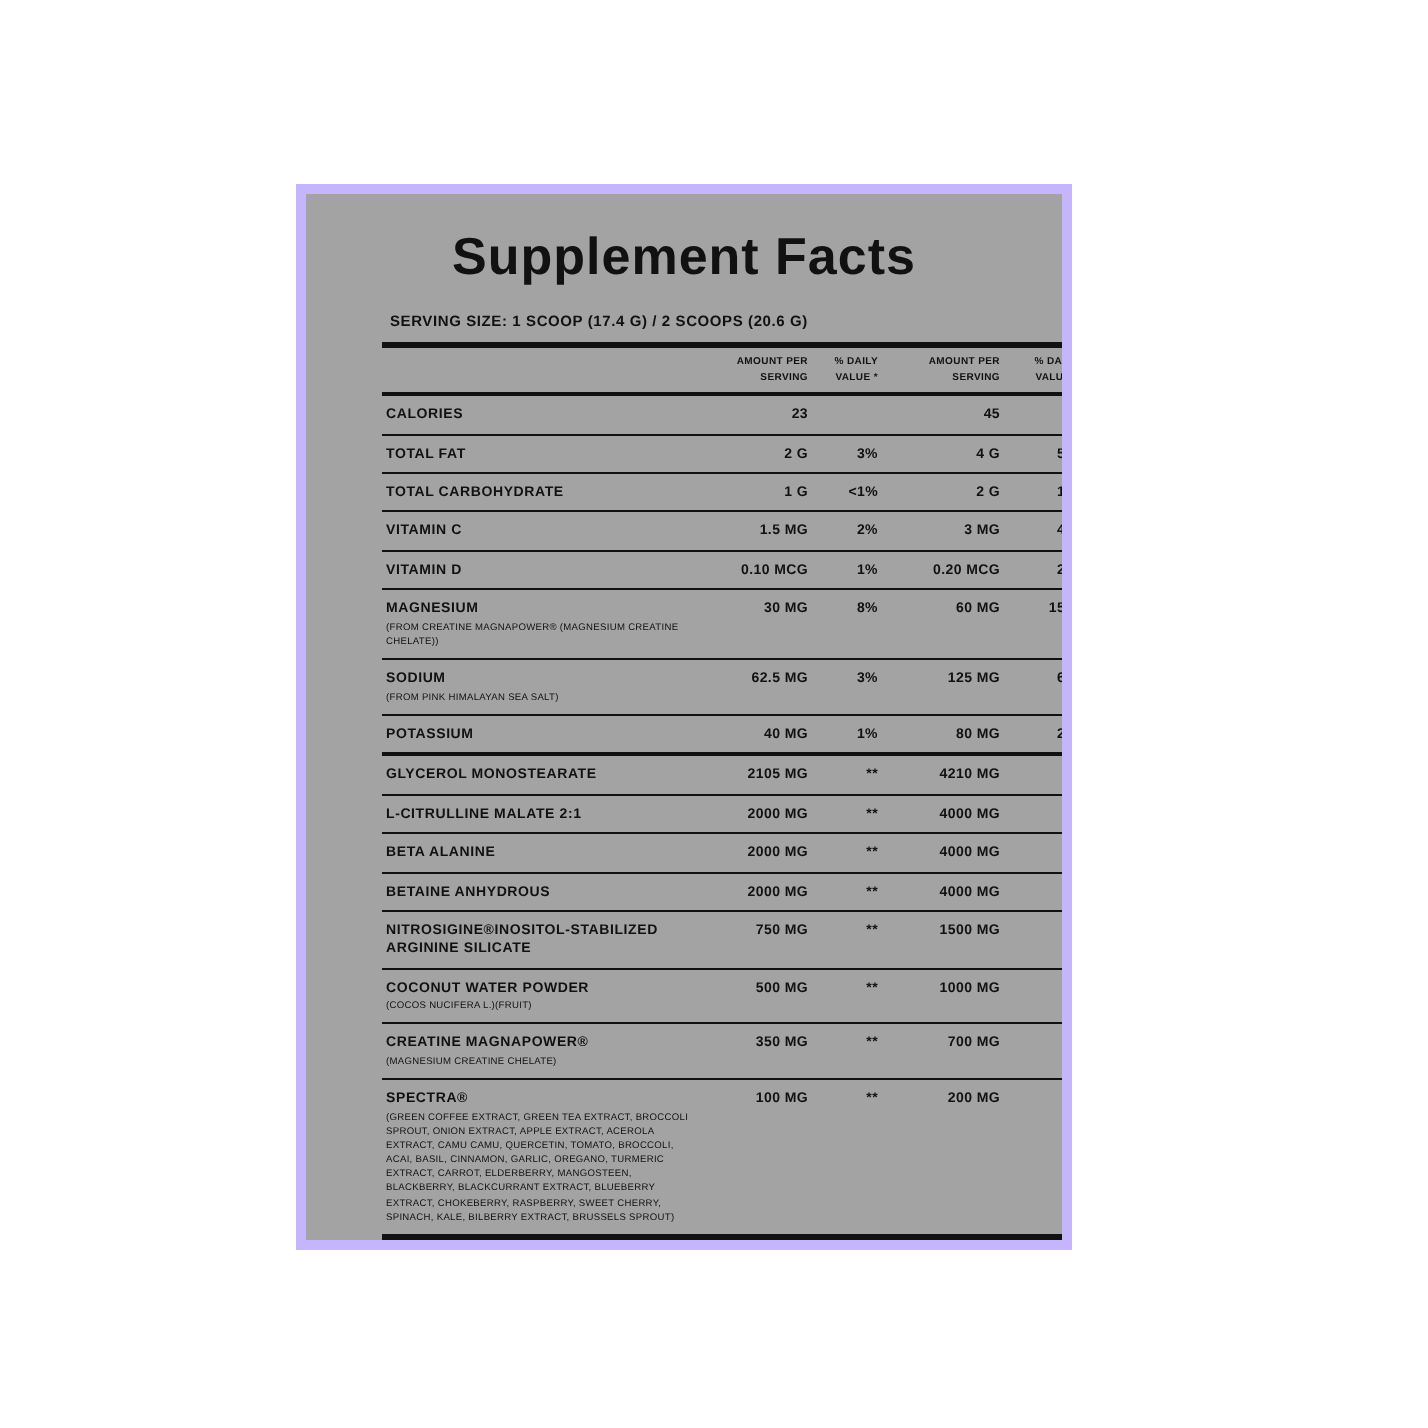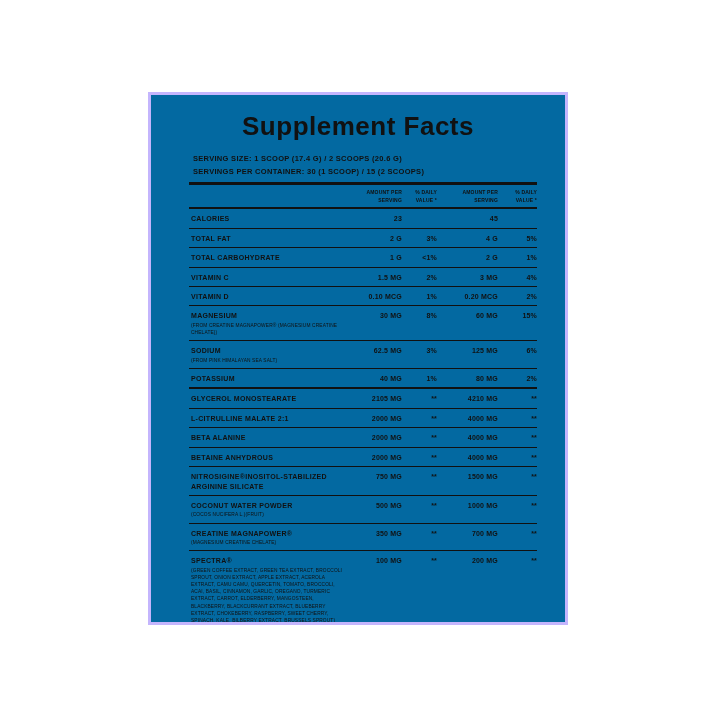--- a/index.html
+++ b/index.html
@@ -6,23 +6,23 @@
   html, body {
     width: 714px; height: 714px;
     background: #ffffff;
     font-family: "Liberation Sans", sans-serif;
     color: #111111;
     position: relative;
   }
   .label-frame {
     position: absolute;
     left: 148px; top: 92px;
-    width: 420px; height: 533px;
-    border: 3px solid #c4b5fd;
-    background: #0369a1;
+    width: 388px; height: 533px;
+    border: 5px solid #c4b5fd;
+    background: #a3a3a3;
     overflow: hidden;
   }
   .label-title {
     text-align: center;
     font-size: 26px;
     font-weight: bold;
     letter-spacing: 0.5px;
     margin-top: 16px;
     color: #111111;
   }
@@ -84,21 +84,20 @@
   }
 </style>
 </head>
 <body>
 
 <div class="label-frame">
   <div class="label-title">Supplement Facts</div>
 
   <div class="serving-info">
     <div>SERVING SIZE: 1 SCOOP (17.4 G) / 2 SCOOPS (20.6 G)</div>
-    <div>SERVINGS PER CONTAINER: 30 (1 SCOOP) / 15 (2 SCOOPS)</div>
   </div>
 
   <div class="facts-table">
     <div class="grid-row col-headers">
       <div class="col-header"></div>
       <div class="col-header">AMOUNT PER SERVING</div>
       <div class="col-header">% DAILY VALUE *</div>
       <div class="col-header">AMOUNT PER SERVING</div>
       <div class="col-header">% DAILY VALUE *</div>
     </div>

